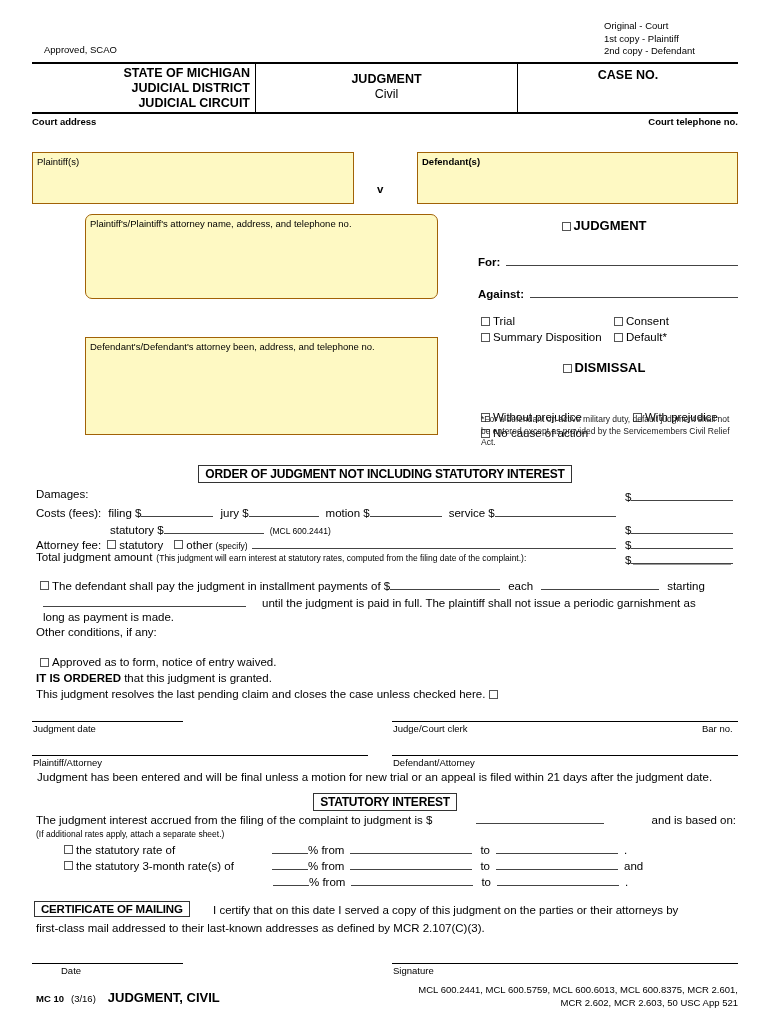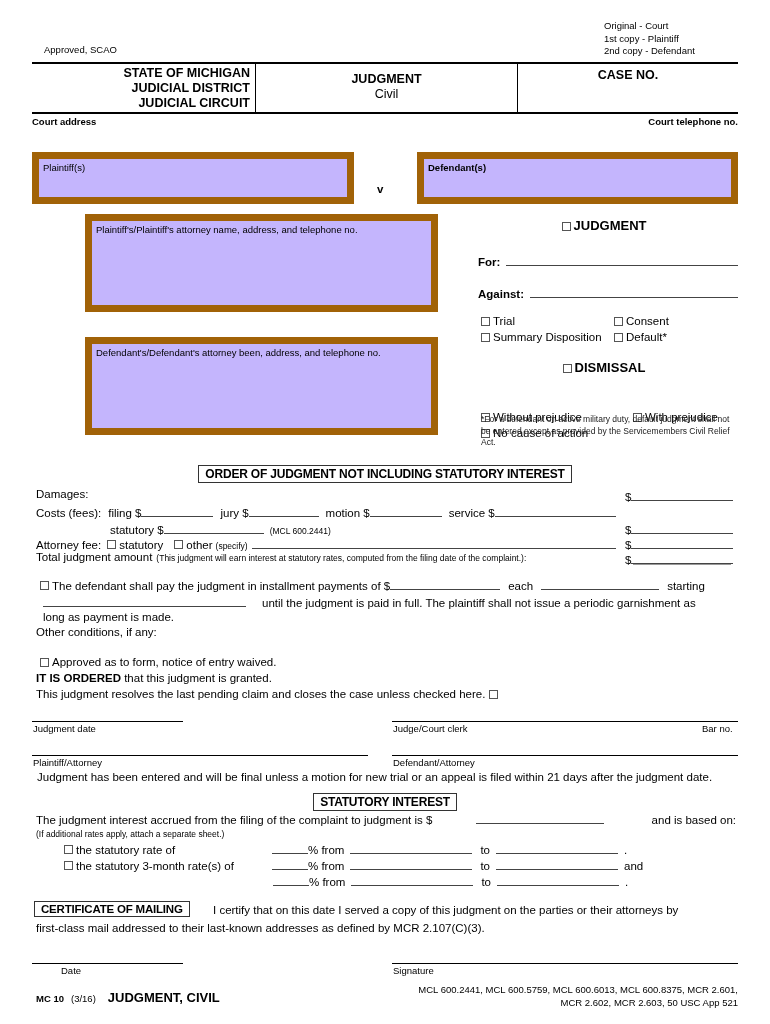--- a/index.html
+++ b/index.html
@@ -20,21 +20,21 @@
   .right{text-align:right;}
   .nowrap{white-space:nowrap;}
 
   
   .hr{background:#000;height:1px;}
   .hr2{background:#000;height:2px;}
   .ul{border-bottom:1px solid #444;display:inline-block;vertical-align:baseline;}
   .dbl{border-bottom:1px solid #444;box-shadow:0 3px 0 -2px #999;display:inline-block;}
 
   
-  .box{border:7px solid #a16207;box-sizing:border-box;background:#c4b5fd;}
+  .box{border:1px solid #a16207;box-sizing:border-box;background:#fef9c3;}
   .boxlbl{font-size:9.5px;padding:3px 0 0 4px;color:#000;}
 
   
   .cb{display:inline-block;width:9px;height:9px;border:1px solid #555;
       box-sizing:border-box;background:#fff;vertical-align:-1px;margin-right:3px;}
 
   
   .banner{border:1px solid #333;display:inline-block;padding:1px 6px;
           font-weight:bold;font-size:12px;letter-spacing:-0.2px;background:#fff;}
 
@@ -78,21 +78,21 @@
   </div>
 
   <div class="abs box" style="left:32px;top:152px;width:322px;height:52px;">
     <div class="boxlbl">Plaintiff(s)</div>
   </div>
   <div class="abs b md" style="left:377px;top:183px;">v</div>
   <div class="abs box" style="left:417px;top:152px;width:321px;height:52px;font-weight:bold;">
     <div class="boxlbl">Defendant(s)</div>
   </div>
 
-  <div class="abs box" style="left:85px;top:214px;width:353px;height:98px;">
+  <div class="abs box" style="left:85px;top:214px;width:353px;height:85px;border-radius:7px;">
     <div class="boxlbl">Plaintiff's/Plaintiff's  attorney name, address, and telephone no.</div>
   </div>
   <div class="abs box" style="left:85px;top:337px;width:353px;height:98px;">
     <div class="boxlbl">Defendant's/Defendant's attorney been, address, and telephone no.</div>
   </div>
 
   <div class="abs" style="left:470px;top:218px;width:268px;">
     <div style="text-align:center;">
       <span class="cb"></span><span class="b lg">JUDGMENT</span>
     </div>

